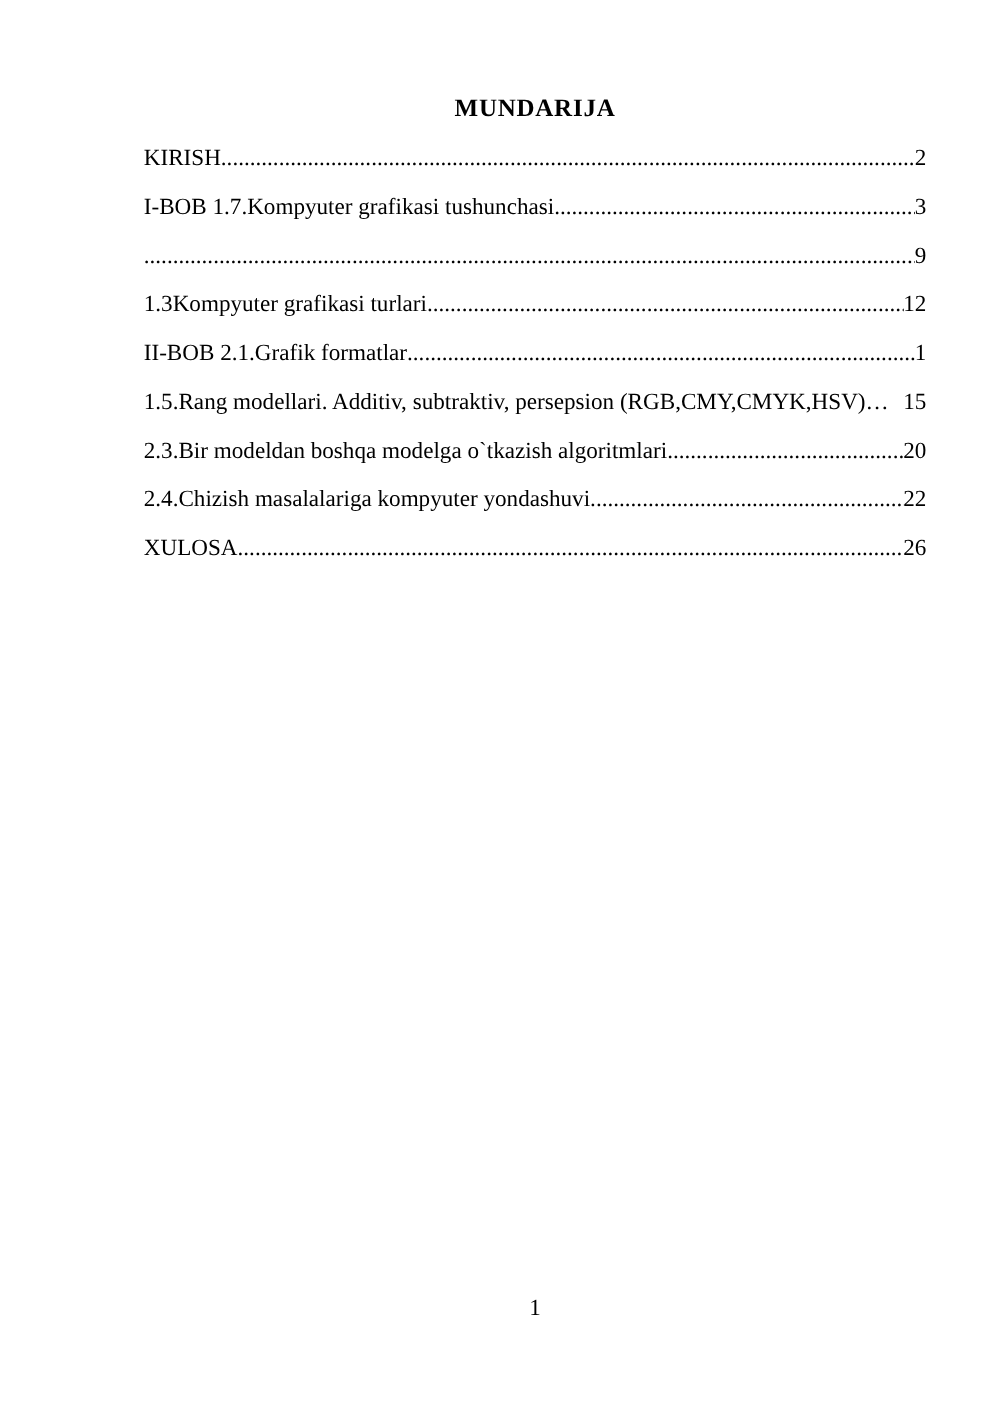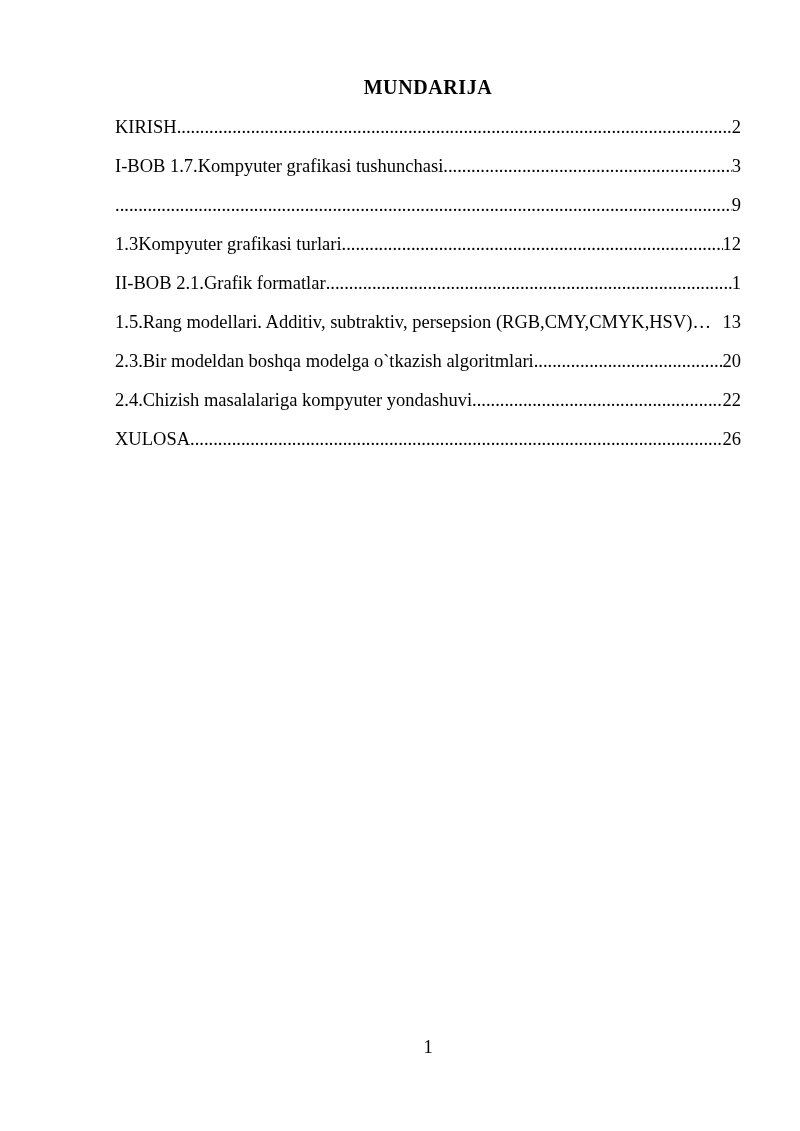--- a/index.html
+++ b/index.html
@@ -94,21 +94,21 @@
           <span class="pnum">12</span>
         </div>
         <div class="toc-entry">
           <span class="label">II-BOB 2.1.Grafik formatlar</span>
           <span class="leader"></span>
           <span class="pnum">1</span>
         </div>
         <div class="toc-entry no-dots">
           <span class="label">1.5.Rang modellari. Additiv, subtraktiv, persepsion (RGB,CMY,CMYK,HSV)…</span>
           <span class="leader"></span>
-          <span class="pnum">13</span>
+          <span class="pnum">15</span>
         </div>
         <div class="toc-entry">
           <span class="label">2.3.Bir modeldan boshqa modelga o`tkazish algoritmlari</span>
           <span class="leader"></span>
           <span class="pnum">20</span>
         </div>
         <div class="toc-entry">
           <span class="label">2.4.Chizish masalalariga kompyuter yondashuvi</span>
           <span class="leader"></span>
           <span class="pnum">22</span>

